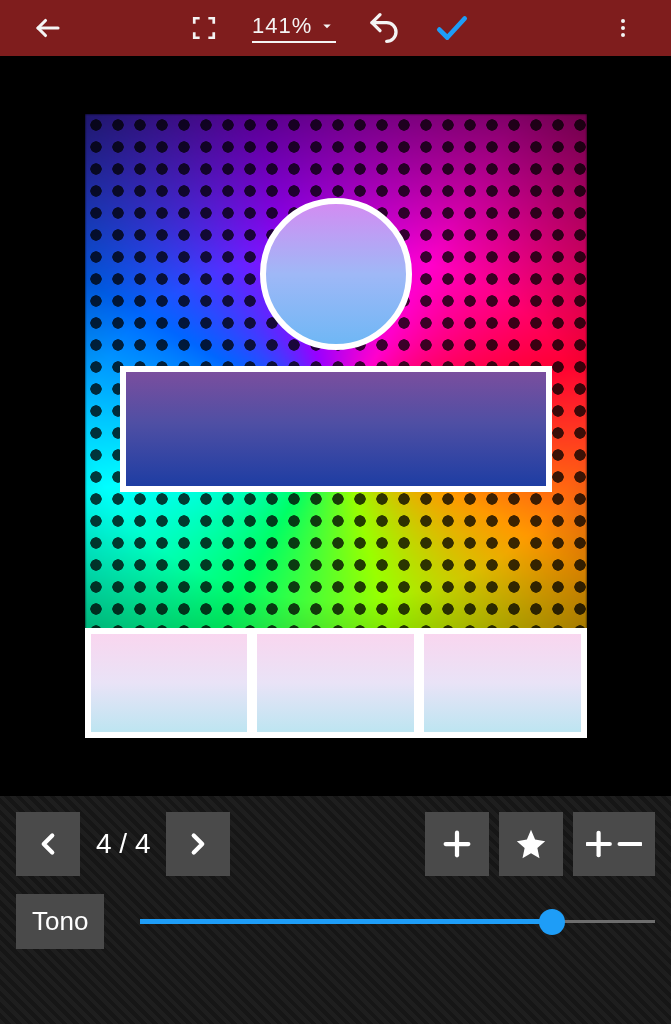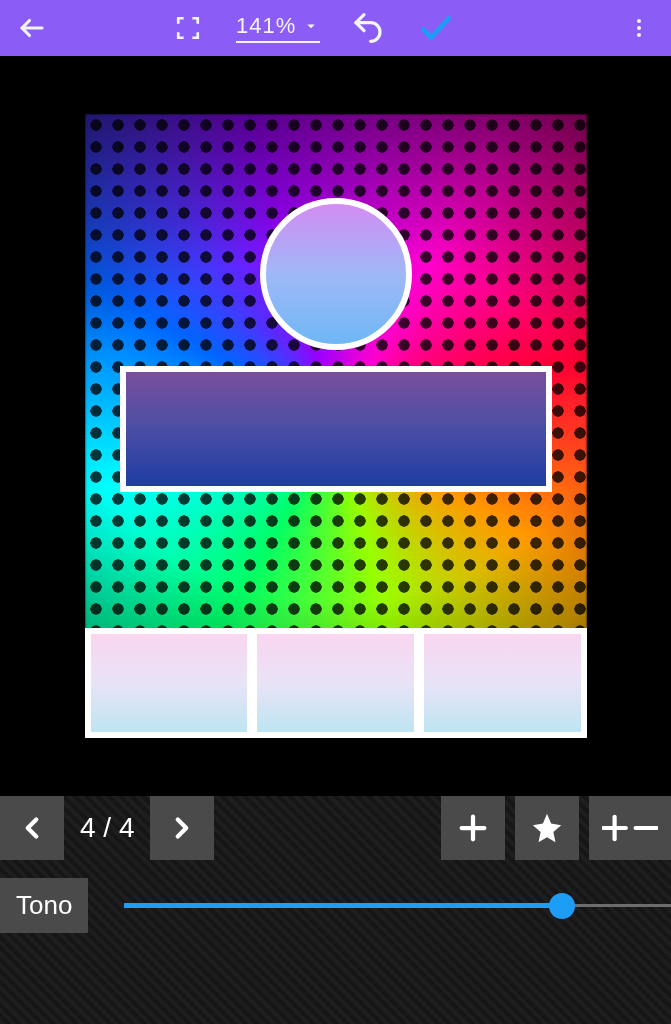--- a/index.html
+++ b/index.html
@@ -1,24 +1,24 @@
 <!DOCTYPE html>
 <html><head>
 <meta charset="utf-8">
 <style>
   * { box-sizing: border-box; margin: 0; padding: 0; }
   html, body { width: 671px; height: 1024px; overflow: hidden; font-family: Arial, Helvetica, sans-serif; background: #000; }
   
   
   .topbar {
     height: 56px;
-    background: #8b5cf6;
-    display: flex;
-    align-items: center;
-    padding: 0 12px;
+    background: #7f1d1d;
+    display: flex;
+    align-items: center;
+    padding: 0 28px;
     gap: 28px;
   }
   .topbar .spacer { flex: 1; }
   .icon-btn { width: 40px; height: 40px; display: flex; align-items: center; justify-content: center; cursor: pointer; }
   .zoom-group {
     display: flex;
     align-items: center;
     border-bottom: 2px solid #f4f4f4;
     padding-bottom: 2px;
     gap: 6px;
@@ -83,21 +83,21 @@
   .thumb {
     flex: 1;
     background: linear-gradient(180deg, #f9d6ef 0%, #e9e3f7 50%, #bde5f1 100%);
   }
   
   
   .controls {
     height: 228px;
     background: #1a1a1a;
     background-image: repeating-linear-gradient(45deg, #1e1e1e 0 4px, #161616 4px 8px);
-    padding: 0;
+    padding: 16px;
   }
   .row1 {
     display: flex;
     align-items: center;
     gap: 10px;
   }
   .sq-btn {
     width: 64px; height: 64px;
     background: #4a4a4a;
     display: flex; align-items: center; justify-content: center;

